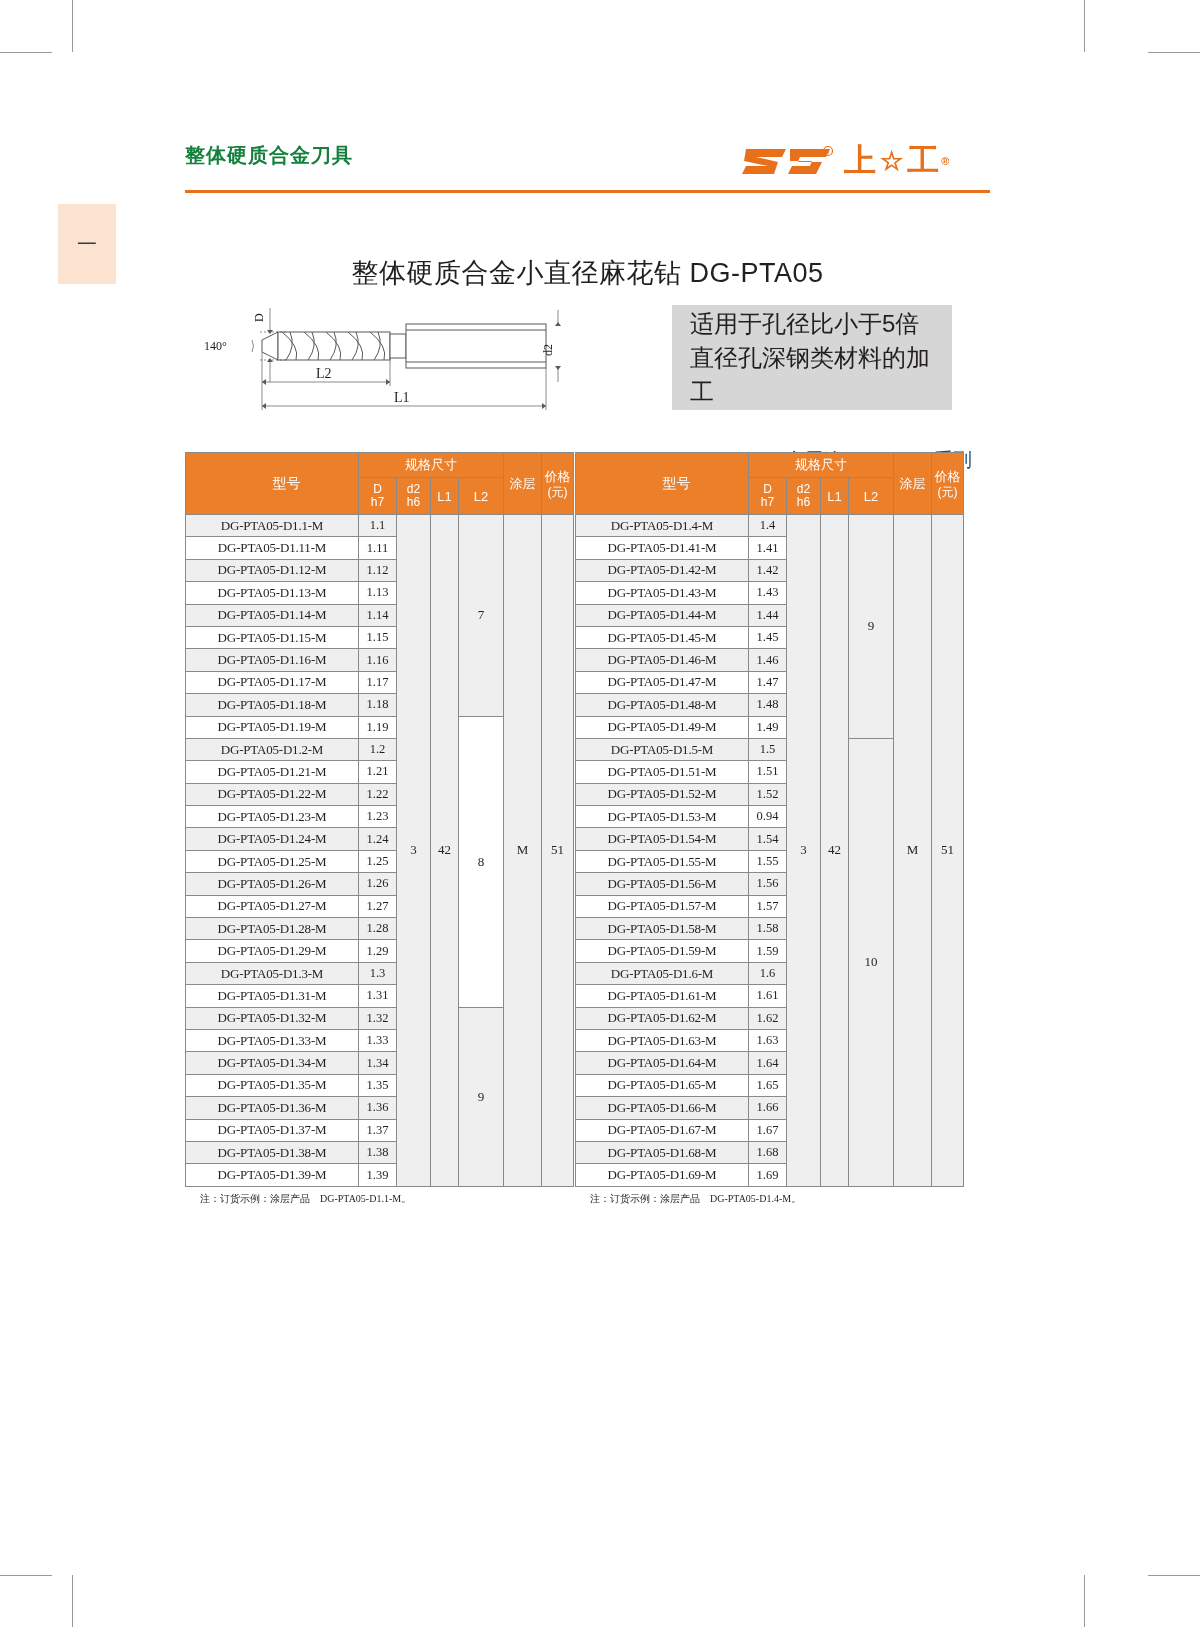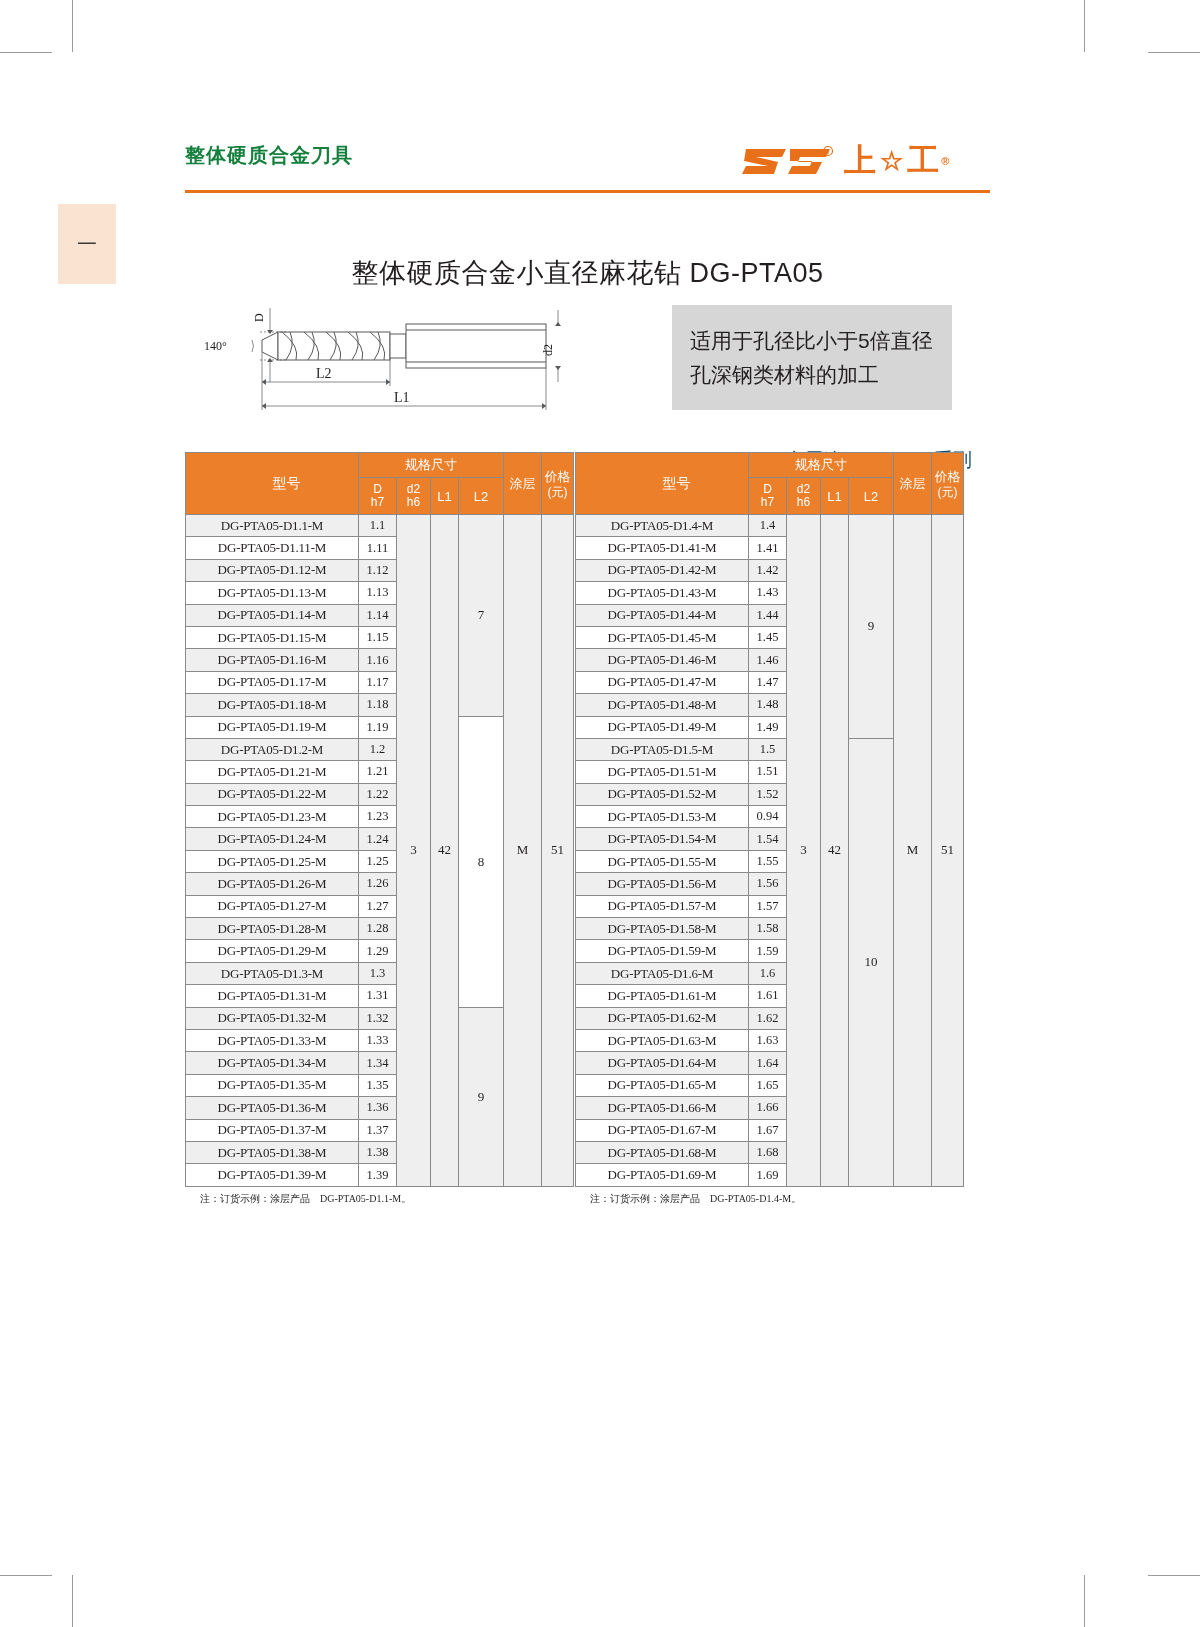--- a/index.html
+++ b/index.html
@@ -78,21 +78,21 @@
   
   .note-box{
     position:absolute;left:672px;top:305px;width:280px;height:105px;
     background:#d6d6d6;
     display:flex;align-items:center;
     padding:0 18px;box-sizing:border-box;
   }
   .note-box p{
     margin:0;
     font-family:"Liberation Sans", sans-serif;
-    font-size:21px;line-height:34px;color:#231f20;
+    font-size:24px;line-height:34px;color:#231f20;
   }
 
   
   .series-label{
     position:absolute;left:560px;top:447px;width:412px;
     text-align:right;
     font-family:Liberation Sans, sans-serif;
     font-size:19px;color:#0c4a6e;
   }
 

